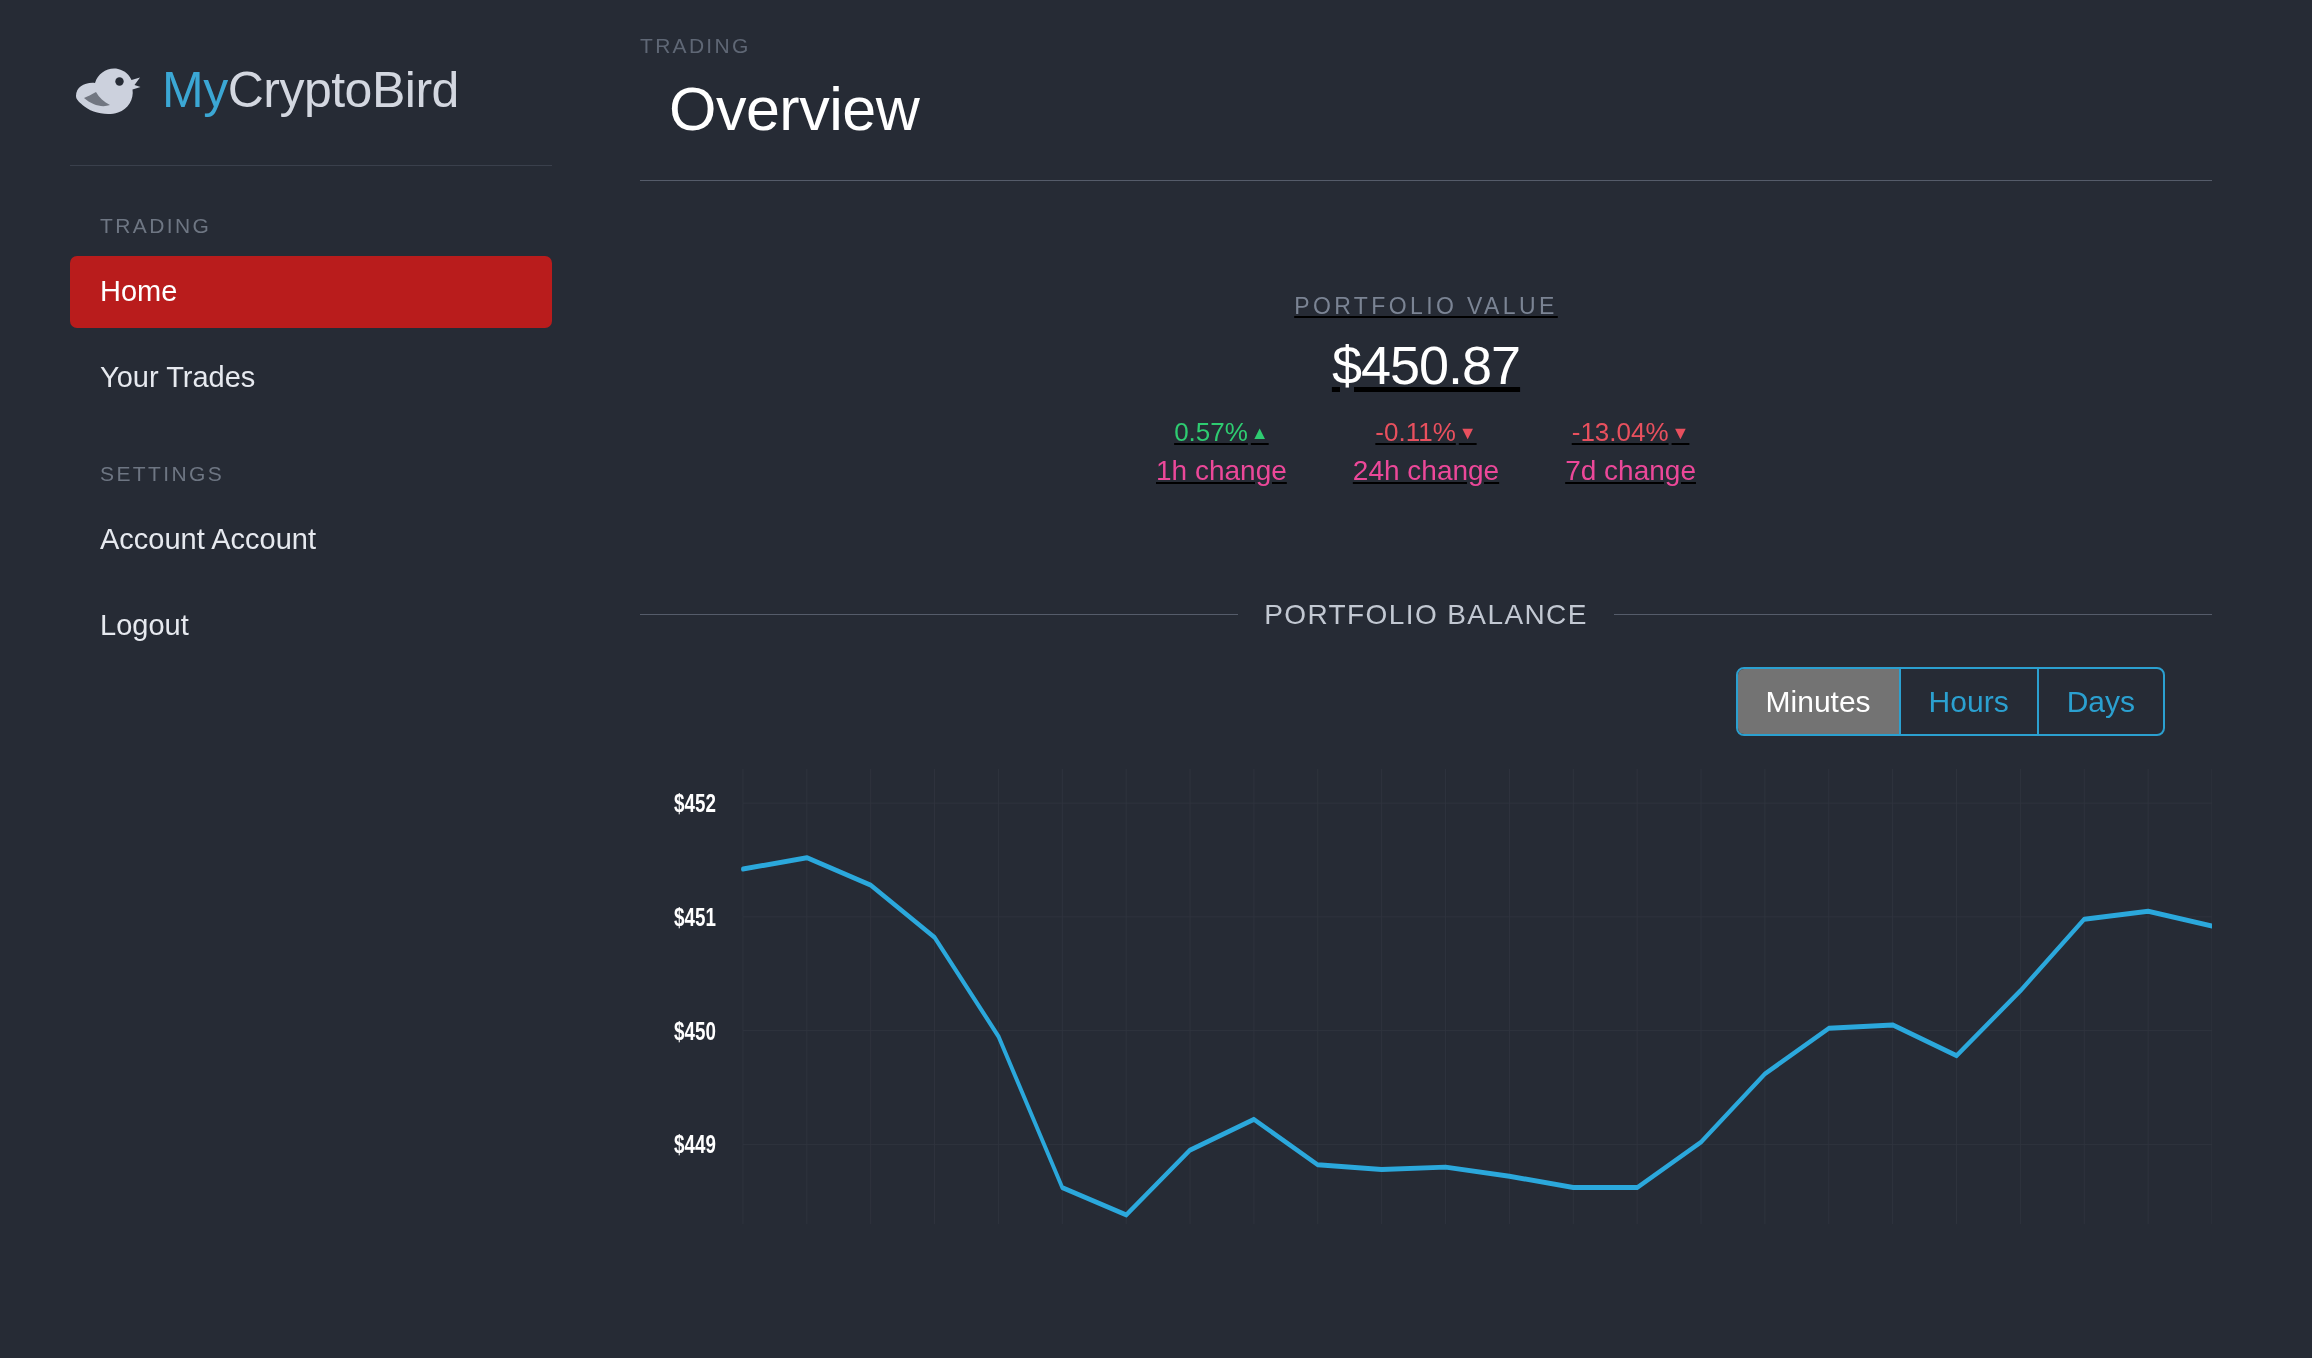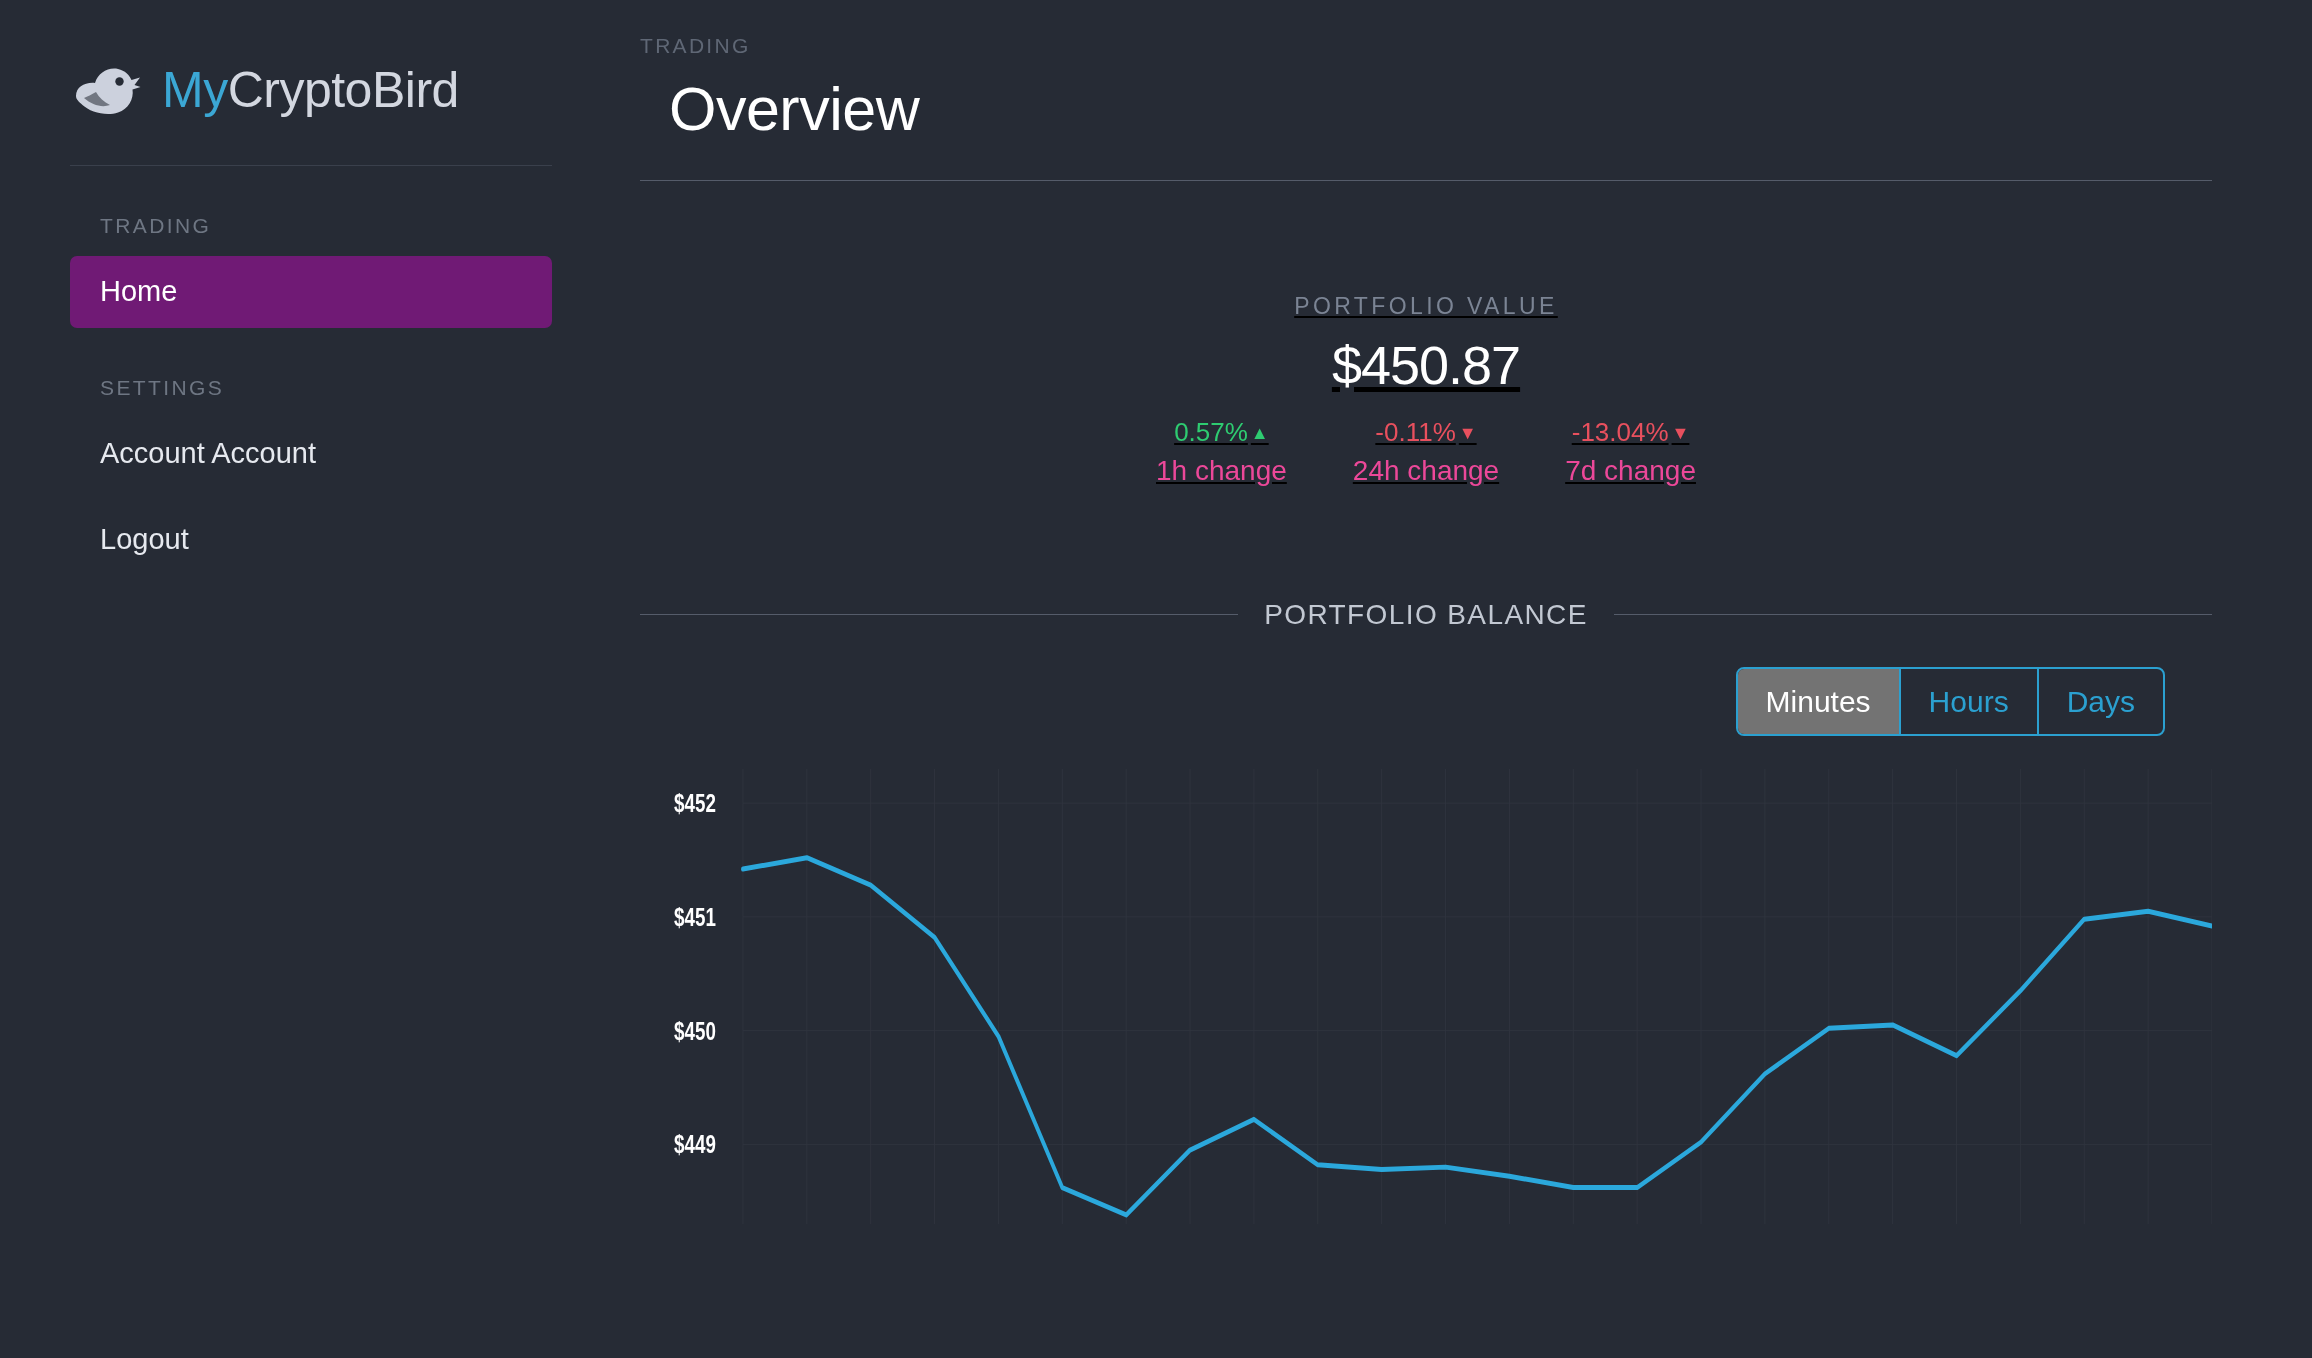--- a/index.html
+++ b/index.html
@@ -24,21 +24,21 @@
   .side-section {
     color:#6e7683; font-size:21px; letter-spacing:2.4px;
     font-weight:400; padding:48px 0 0 100px; text-transform:uppercase;
   }
   .side-list { list-style:none; margin-top:18px; }
   .side-item {
     display:block; margin:0 68px 0 70px; padding:20px 0 20px 30px;
     color:#e6e9ef; font-size:29px; border-radius:7px; cursor:pointer;
     line-height:1.1;
   }
-  .side-item.active { background:#701a75; color:#ffffff; }
+  .side-item.active { background:#b91c1c; color:#ffffff; }
   .side-item.spaced { margin-top:14px; }
 
   
   .main { flex:1; padding:30px 100px 0 20px; position:relative; }
   .eyebrow {
     color:#5f6775; font-size:21px; letter-spacing:2.3px;
     text-transform:uppercase; padding-top:4px;
   }
   .page-title { color:#ffffff; font-size:61px; font-weight:400; margin-top:16px; letter-spacing:-0.5px;margin-left:29px; }
   .head-divider { height:1px; background:#555c6a; margin-top:36px; }
@@ -90,20 +90,21 @@
       </svg>
       <div class="brand-text">
         <span class="brand-my">My</span><span class="brand-rest">CryptoBird</span>
       </div>
     </div>
     <div class="side-divider"></div>
 
     <div class="side-section">TRADING</div>
     <ul class="side-list">
       <li class="side-item active">Home</li>
+      <li class="side-item spaced">Your Trades</li>
     </ul>
 
     <div class="side-section">SETTINGS</div>
     <ul class="side-list">
       <li class="side-item">Account Account</li>
       <li class="side-item spaced">Logout</li>
     </ul>
   </aside>
 
   <main class="main">

